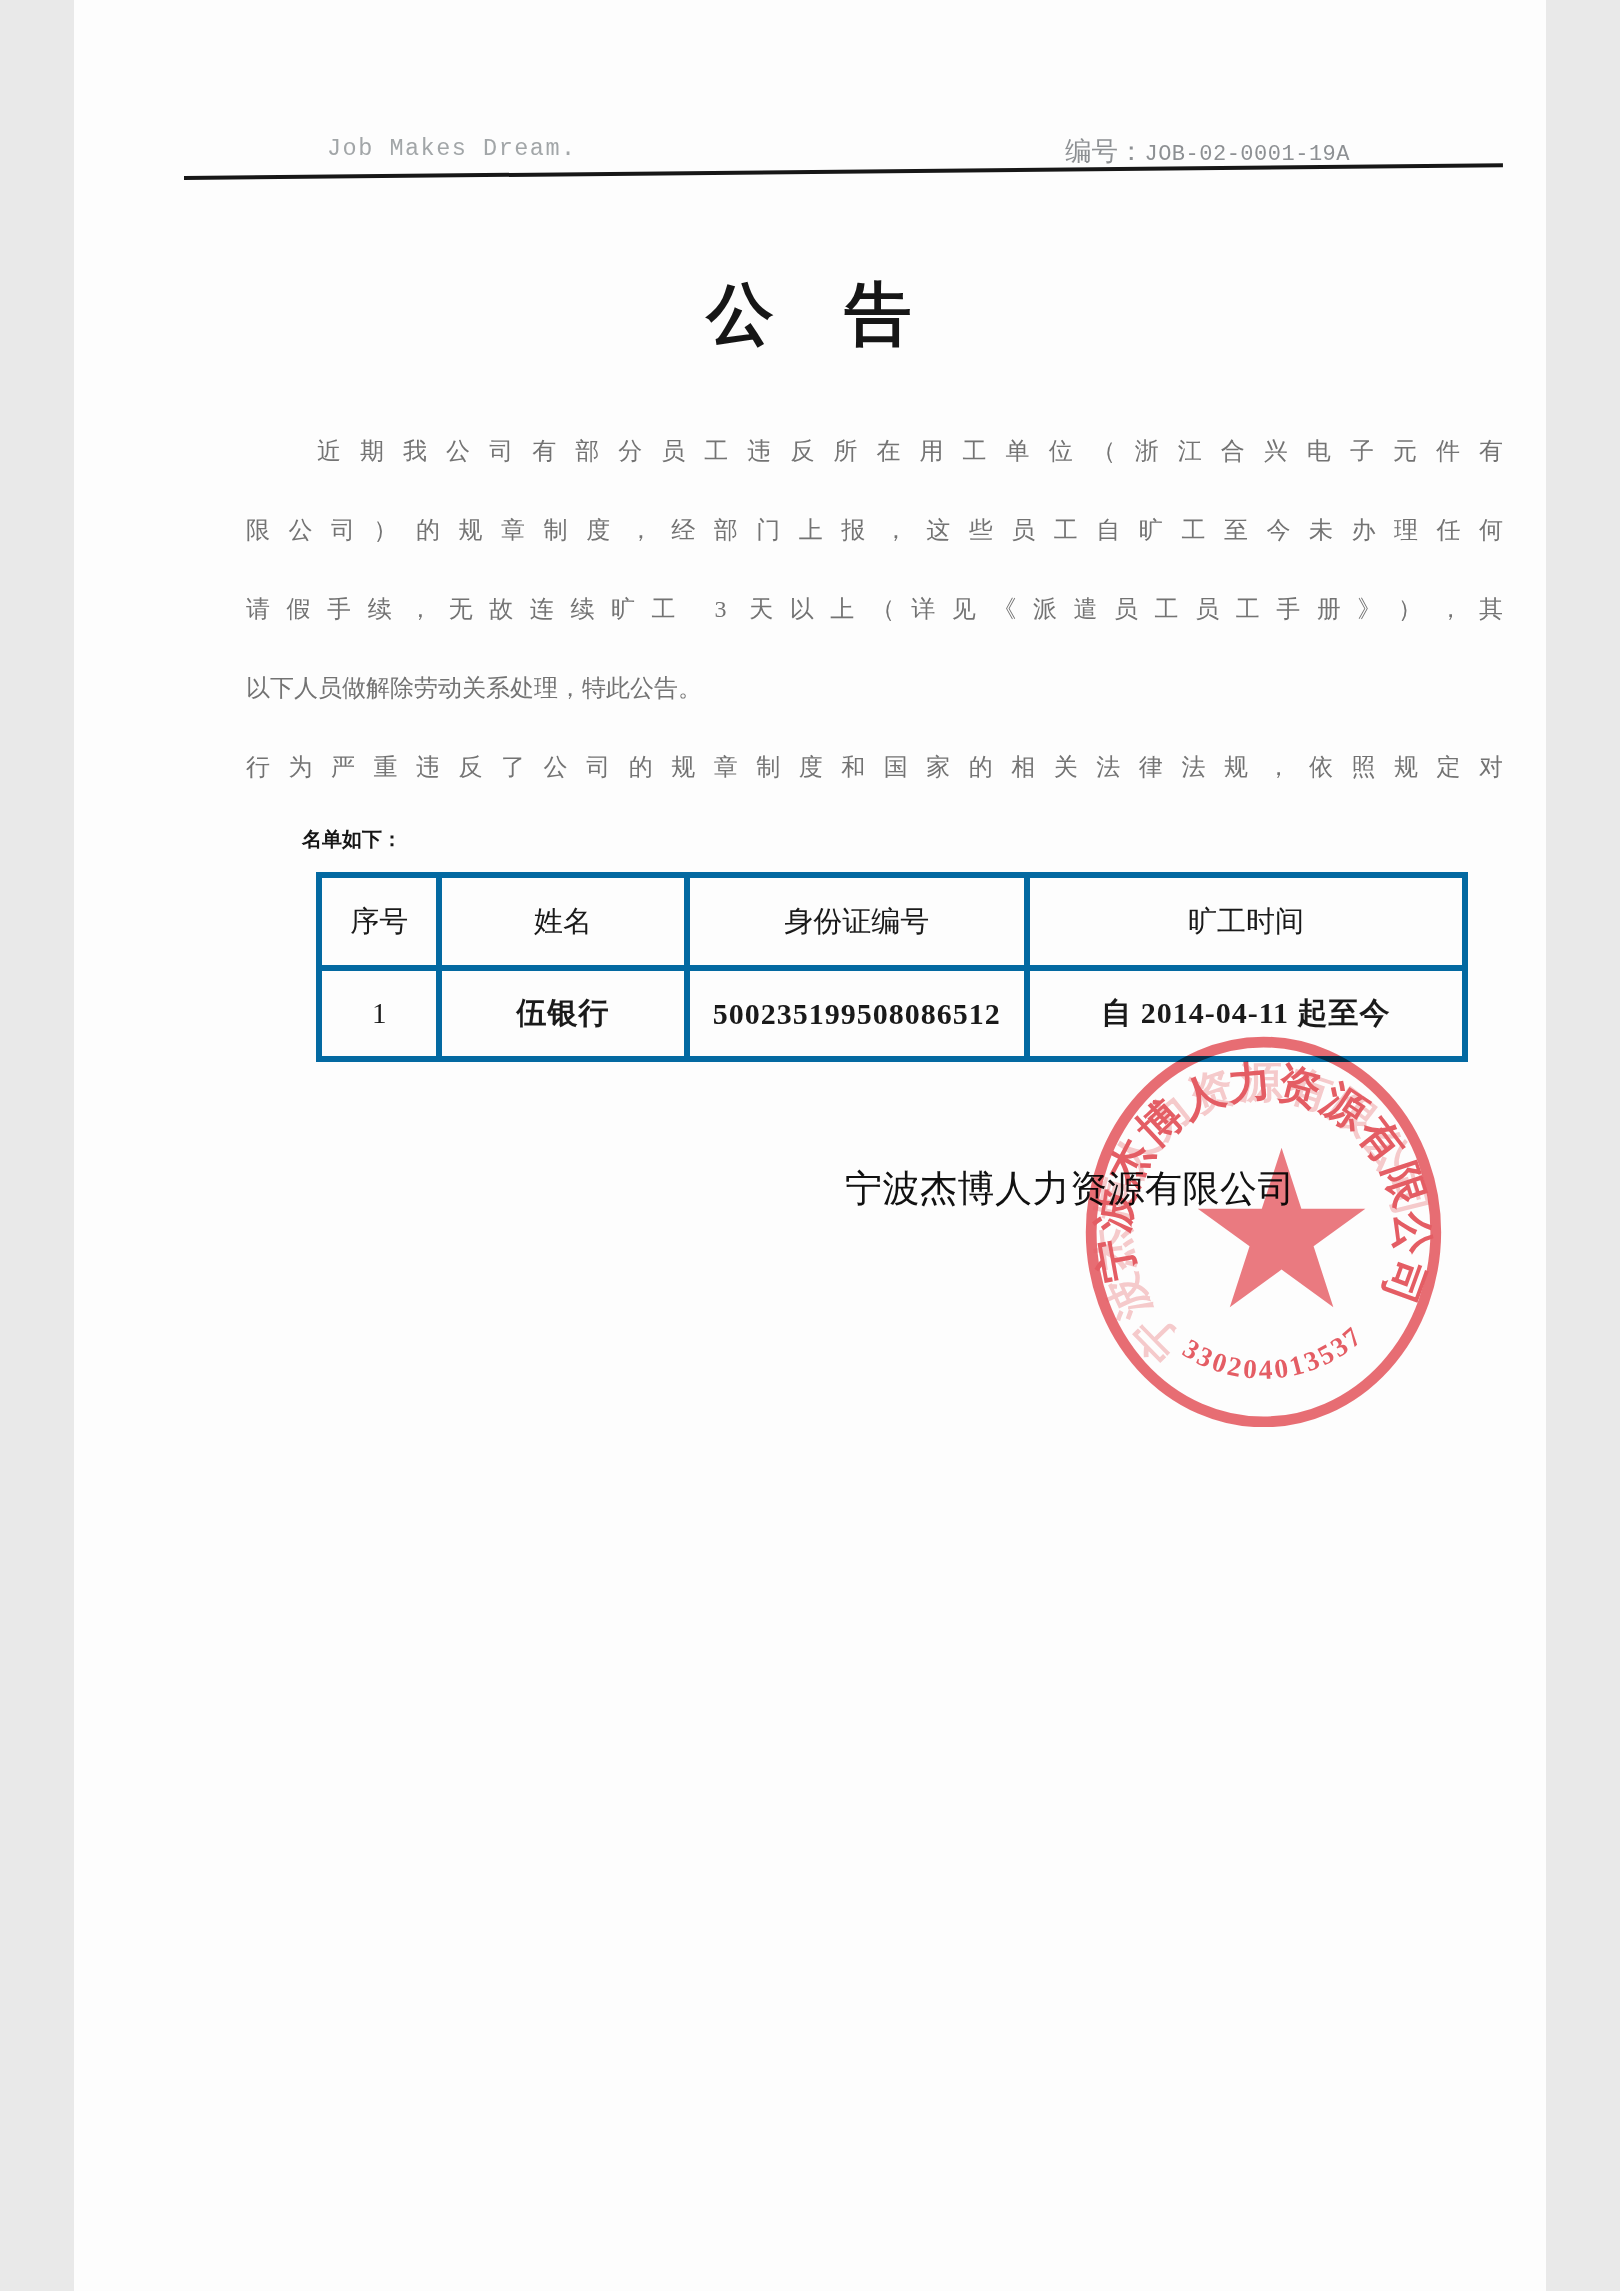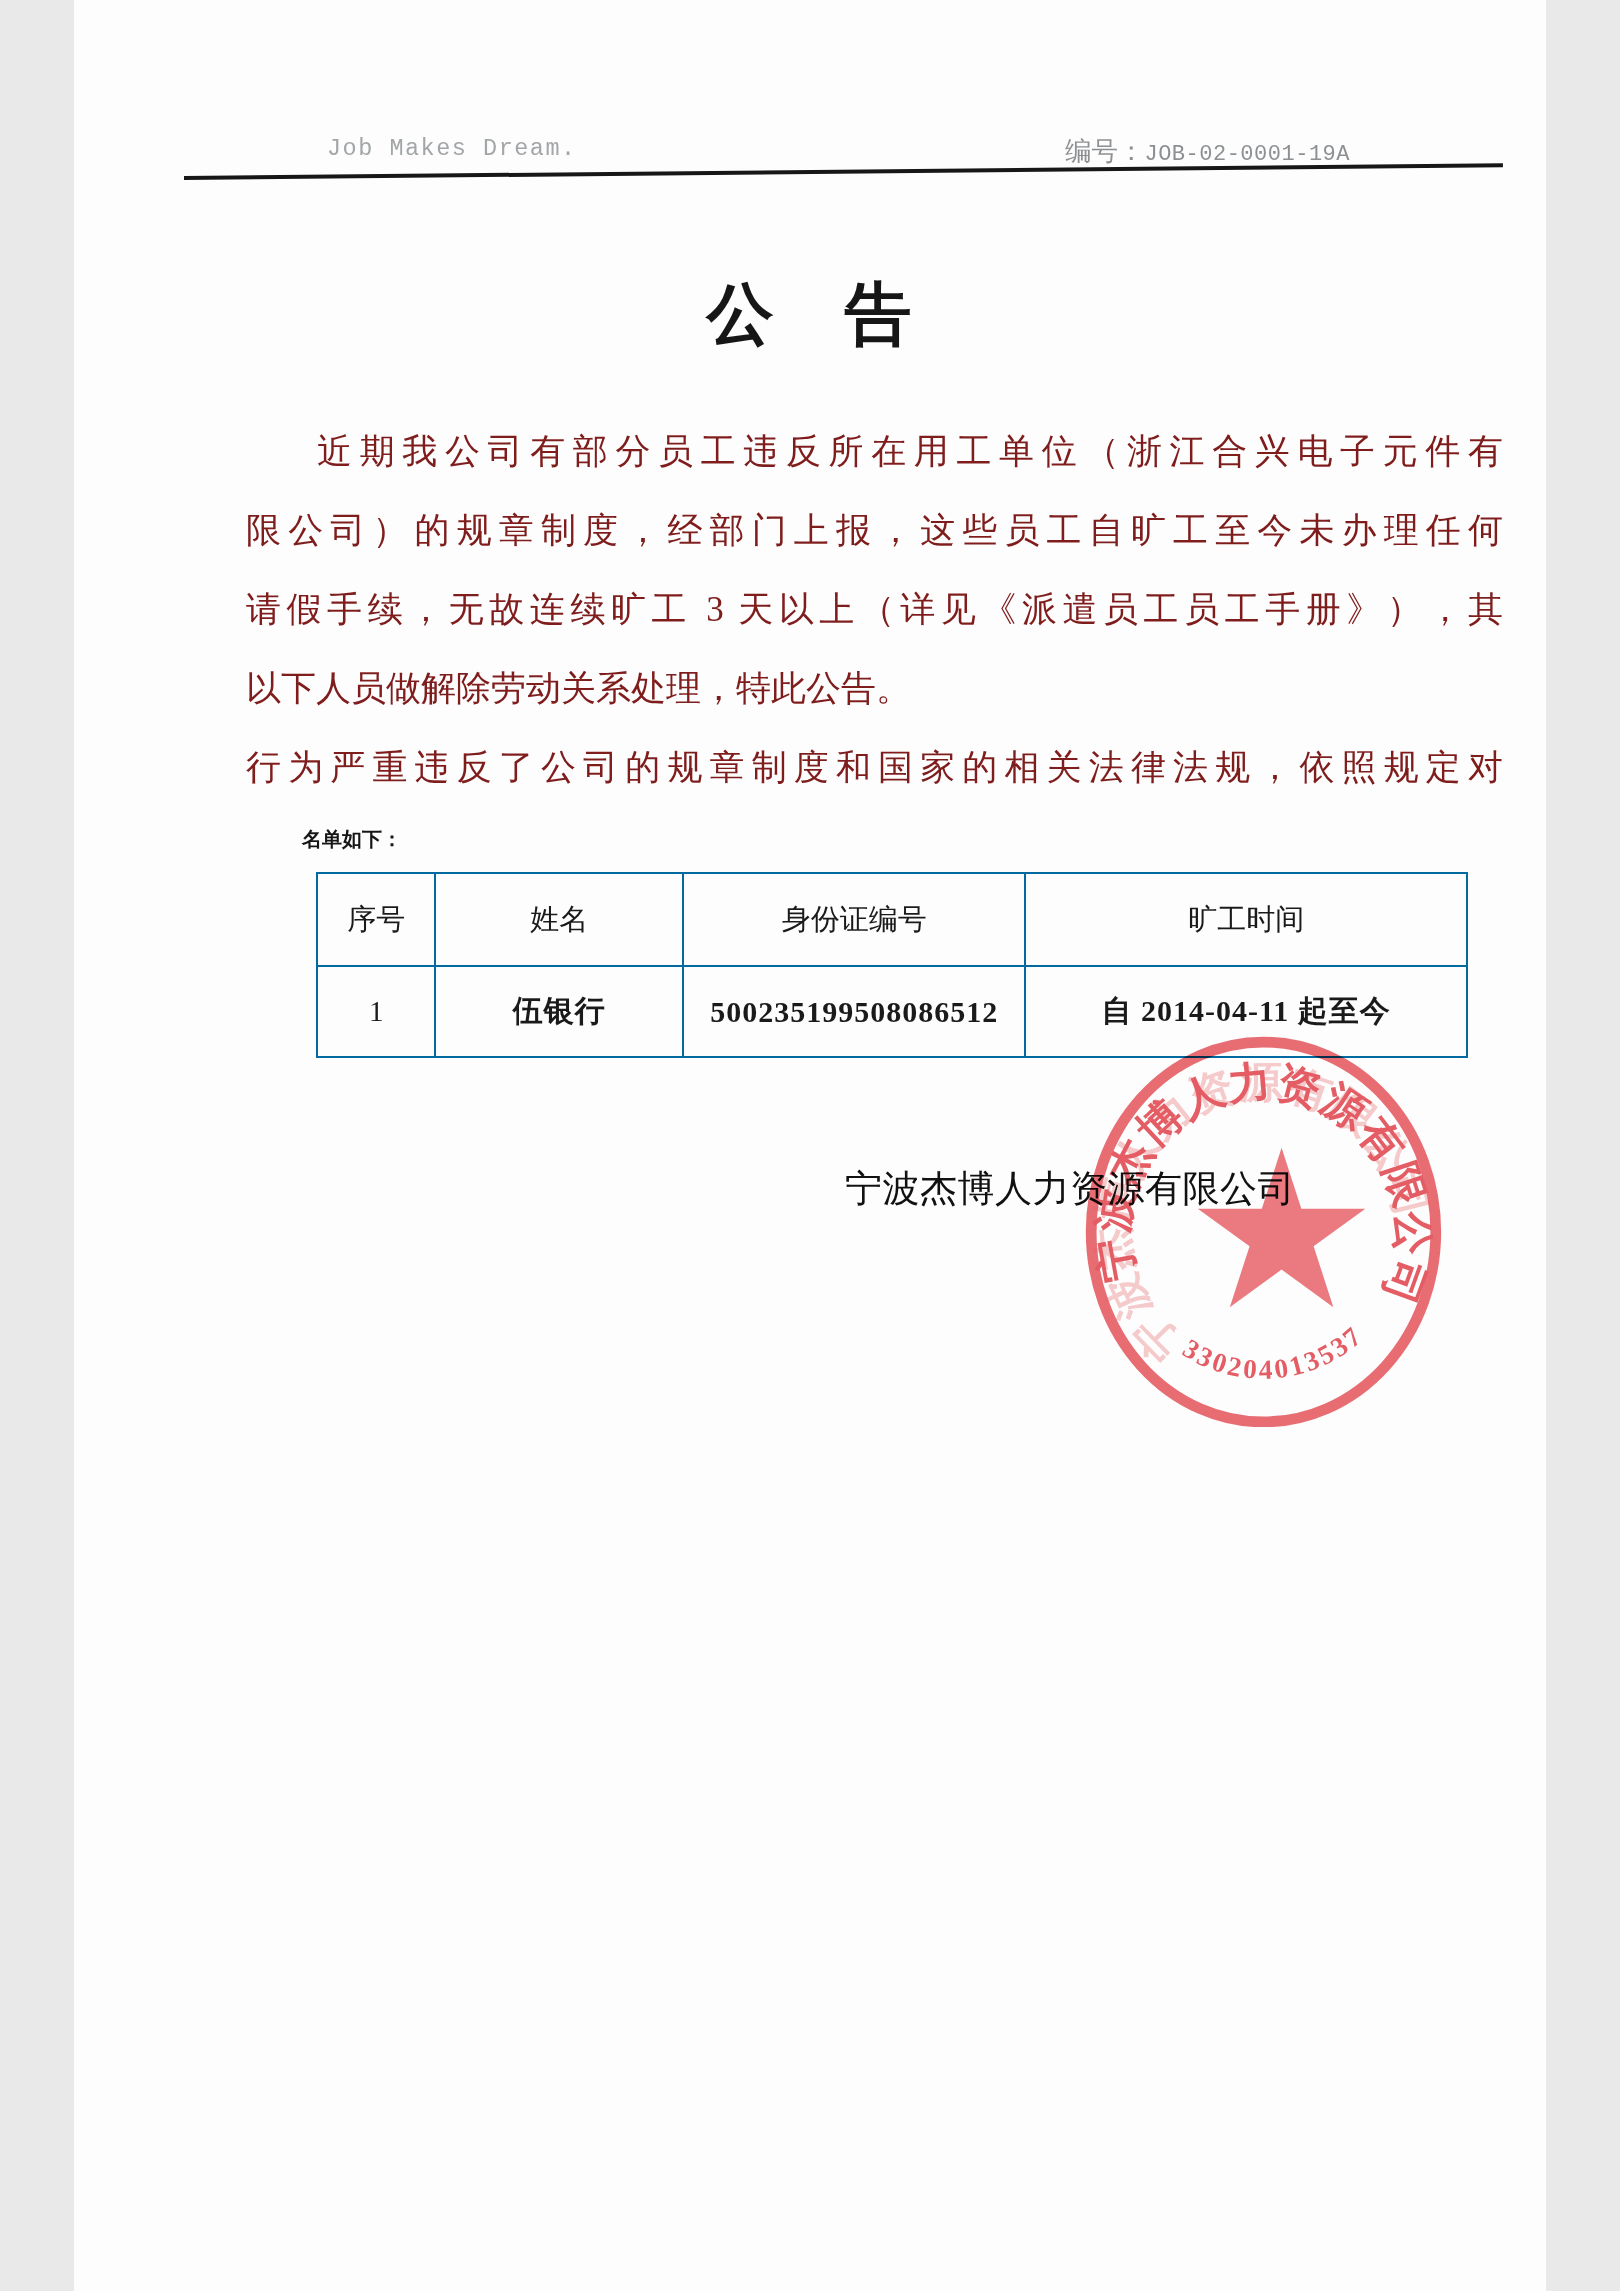--- a/index.html
+++ b/index.html
@@ -30,21 +30,21 @@
   }
   
   .doc-title{
     position:absolute;left:0;top:269px;width:100%;
     text-align:center;font-size:67px;font-weight:bold;
     letter-spacing:2px;color:#161616;margin:0;
   }
   
   .body-text{
     position:absolute;left:172px;top:412px;width:1257px;
-    font-size:35px;color:#7f1d1d;
+    font-size:24px;color:#737373;
   }
   .body-line{
     height:79px;line-height:79px;
     text-align:justify;text-align-last:justify;
     text-justify:inter-character;
     white-space:normal;overflow:hidden;
   }
   .body-line.first{text-indent:71px;}
   .body-line.last{text-align:left;text-align-last:left;}
   
@@ -52,21 +52,21 @@
     position:absolute;left:228px;top:826px;
     font-size:20px;font-weight:bold;color:#161616;
   }
   
   table.roster{
     position:absolute;left:242px;top:872px;width:1152px;
     border-collapse:collapse;table-layout:fixed;
     font-size:29px;color:#1a1a1a;
   }
   table.roster th,table.roster td{
-    border:2px solid #0369a1;text-align:center;vertical-align:middle;
+    border:6px solid #0369a1;text-align:center;vertical-align:middle;
     padding:0;overflow:hidden;
   }
   table.roster{border:2.9px solid #1d1d1d;}
   table.roster thead tr{height:93px;}
   table.roster tbody tr{height:91px;}
   table.roster th{font-weight:normal;}
   table.roster .c1{width:10.2%;}
   table.roster .c2{width:21.5%;}
   table.roster .c3{width:29.8%;}
   table.roster .c4{width:38.5%;}

